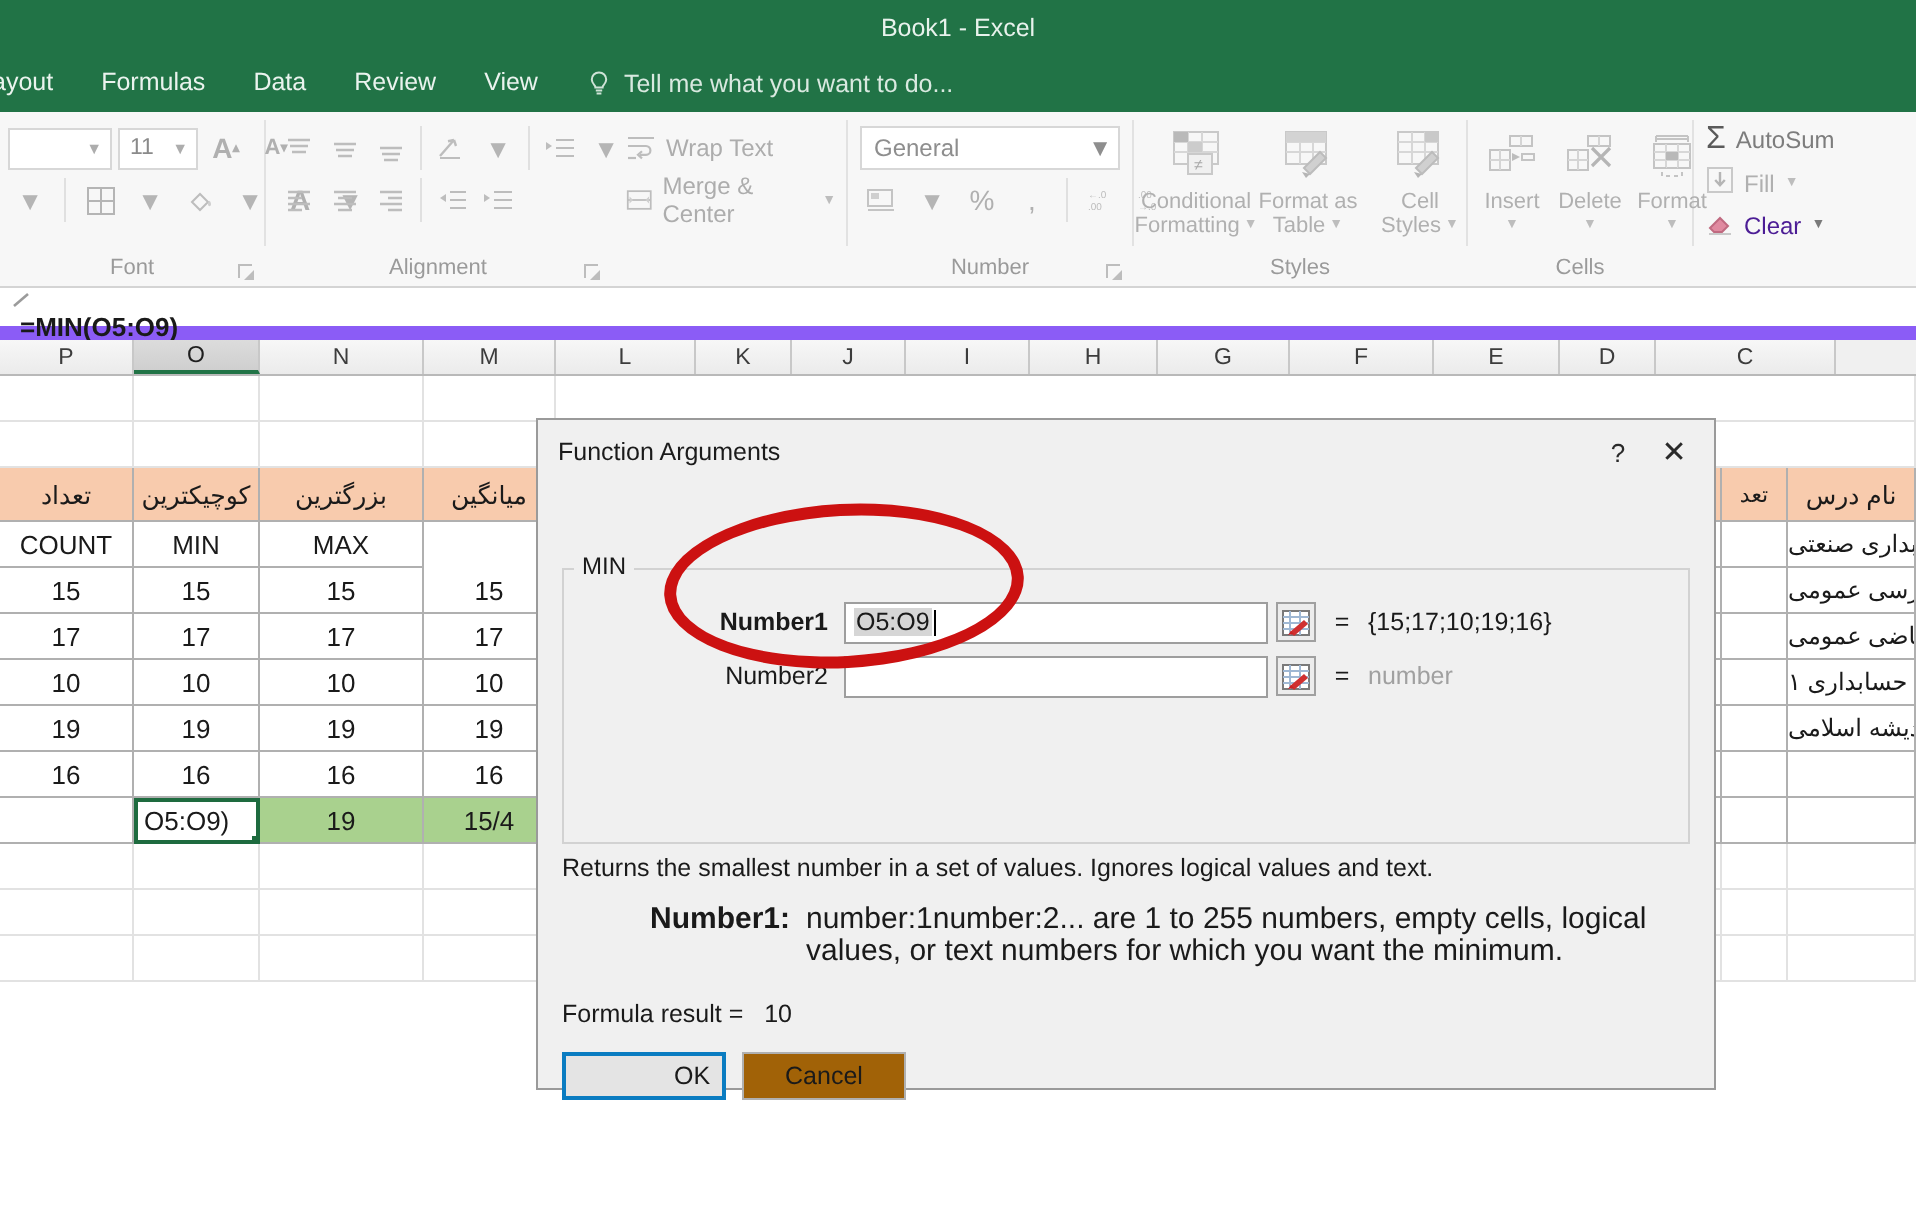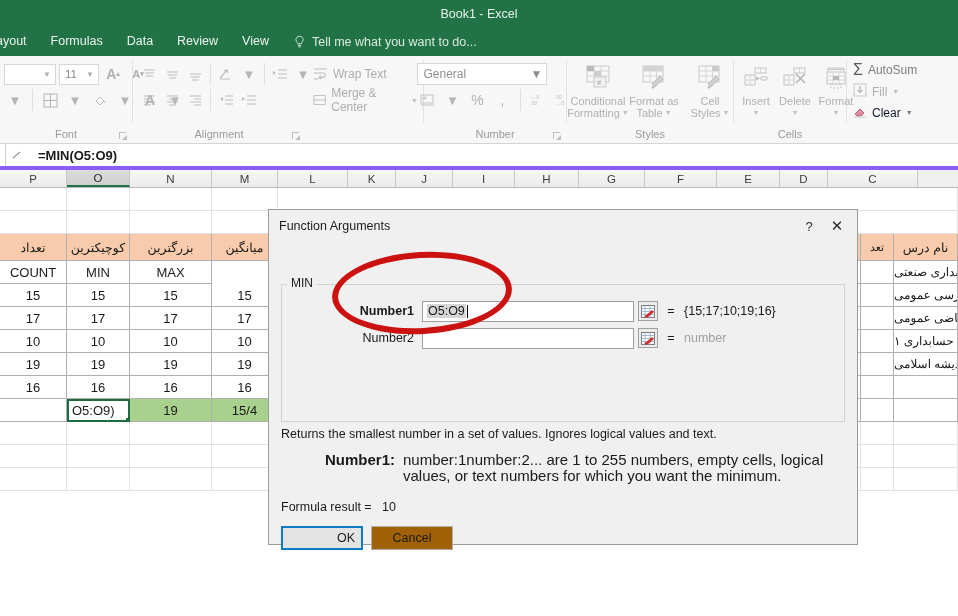--- a/index.html
+++ b/index.html
@@ -76,21 +76,21 @@
   .bigA { font-size: 14px; font-weight: 600; color:#b0b0b0; }
   .smallA { font-size: 11px; font-weight: 600; color:#b0b0b0; }
   .sup { font-size: 7px; vertical-align: super; }
 
   
   .align-group { width: 172px; }
   .ag-row { display:flex; align-items:center; gap:1px; padding: 0 5px; height: 26px; }
   .wrapbtn { display:flex; align-items:center; gap:5px; font-size:12px; color:#adadad; padding-left:3px;}
 
   
-  .number-group { width: 142px; align-items: center; }
+  .number-group { width: 142px; }
   .ng-row { display:flex; align-items:center; gap:3px; padding: 0 6px; height: 26px; }
   .numfmt {
     width: 130px; height: 22px; border:1px solid #d7d7d7; background:#fff;
     display:flex; align-items:center; justify-content:space-between;
     font-size:12px; color:#8e8e8e; padding: 0 3px 0 6px;
   }
 
   
   .styles-group { width: 166px; }
   .sg-row { display:flex; align-items:flex-start; gap:2px; padding: 0 4px; }
@@ -104,22 +104,22 @@
 
   
   .cells-group { width: 112px; }
 
   
   .editing-group { width: 92px; }
   .eg-row { display:flex; align-items:center; gap:5px; padding: 2px 6px; font-size:12px; }
 
   
   .fbar {
-    height: 26px; background:#ffffff; border-bottom:4px solid #8b5cf6;
-    display:flex; 
+    height: 26px; background:#ffffff; border-bottom:7px solid #8b5cf6;
+    display:flex; flex-direction:column;
   }
   .namebox-area { width: 6px; height:100%; border-right:1px solid #d0d0d0; }
   .fxarea { width: 22px; display:flex; align-items:center; justify-content:center; color:#9b9b9b; font-size:12px;}
   .formula-input {
     flex:1; height: 100%; display:flex; align-items:center;
     font-size: 13px; color:#1a1a1a; font-weight: bold; padding-left: 10px;
     font-family: "Liberation Sans", sans-serif;
   }
 
   
@@ -579,21 +579,21 @@
         <span style="color:#b0b0b0;">Fill</span>
         <span class="mini-caret">▼</span>
       </div>
       <div class="eg-row">
         <span>
           <svg width="14" height="14" viewBox="0 0 14 14">
               <path d="M2 10l5-5 4 4-3 3H4z" fill="#e08aa0" stroke="#c06a80"></path>
               <path d="M1.5 13h11" stroke="#c9c9c9"></path>
             </svg>
         </span>
-        <span style="color:#0f172a;">Clear</span>
+        <span style="color:#4c1d95;">Clear</span>
         <span class="mini-caret" style="color:#7a7a7a;">▼</span>
       </div>
     </div>
   </div>
 </div>
 
 <div class="fbar">
   <div class="namebox-area"></div>
   <div class="fxarea">
     <svg width="12" height="12" viewBox="0 0 12 12">

